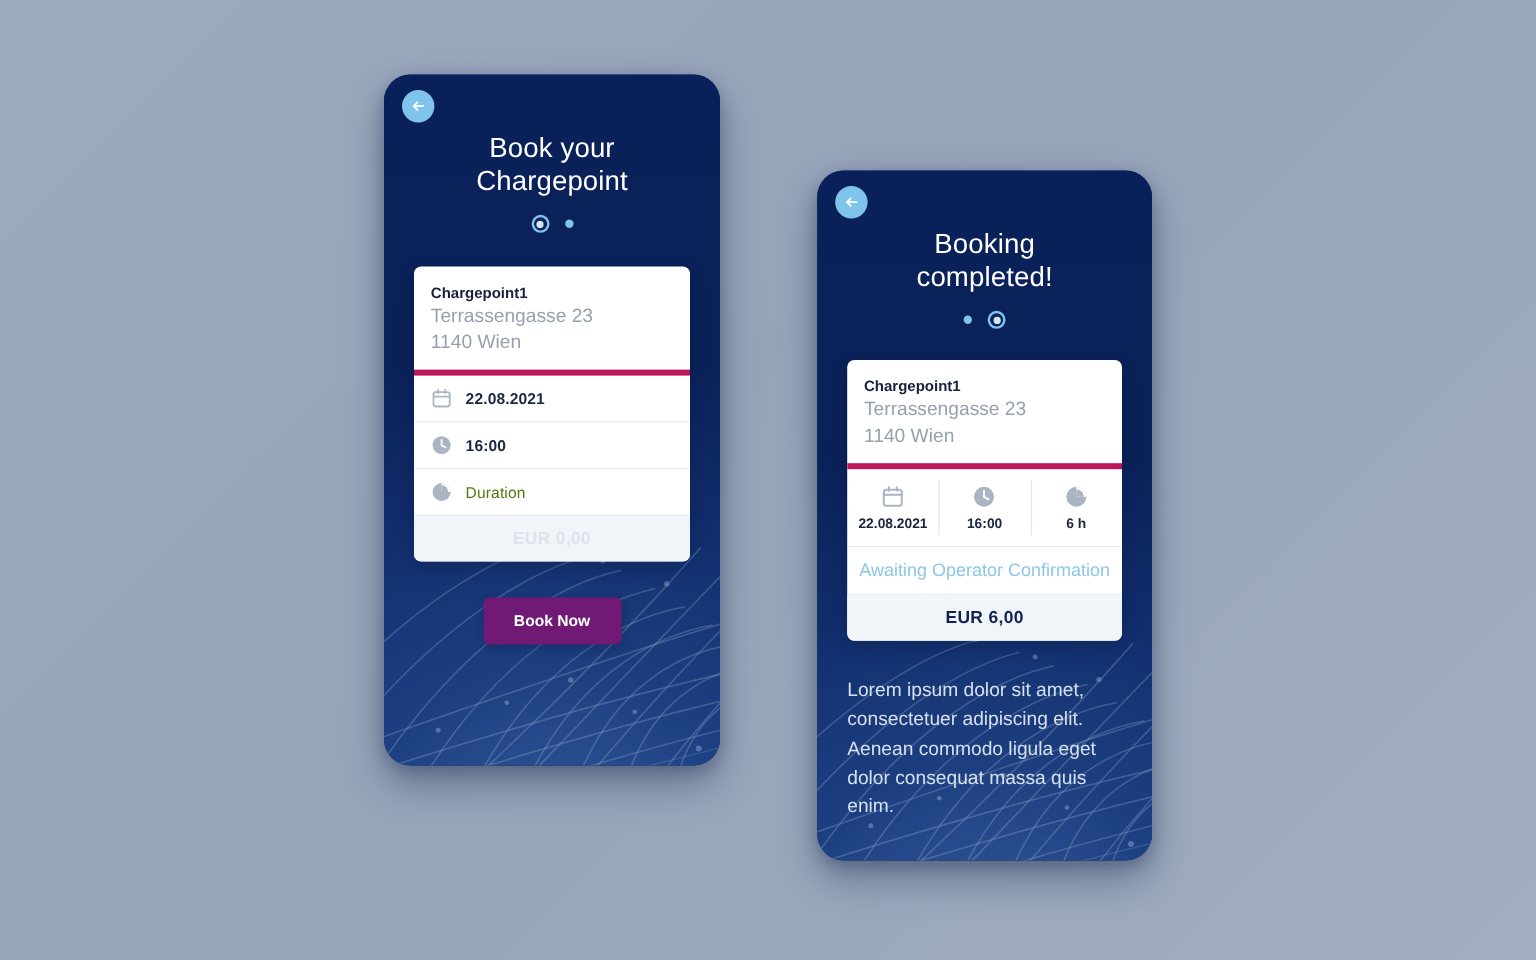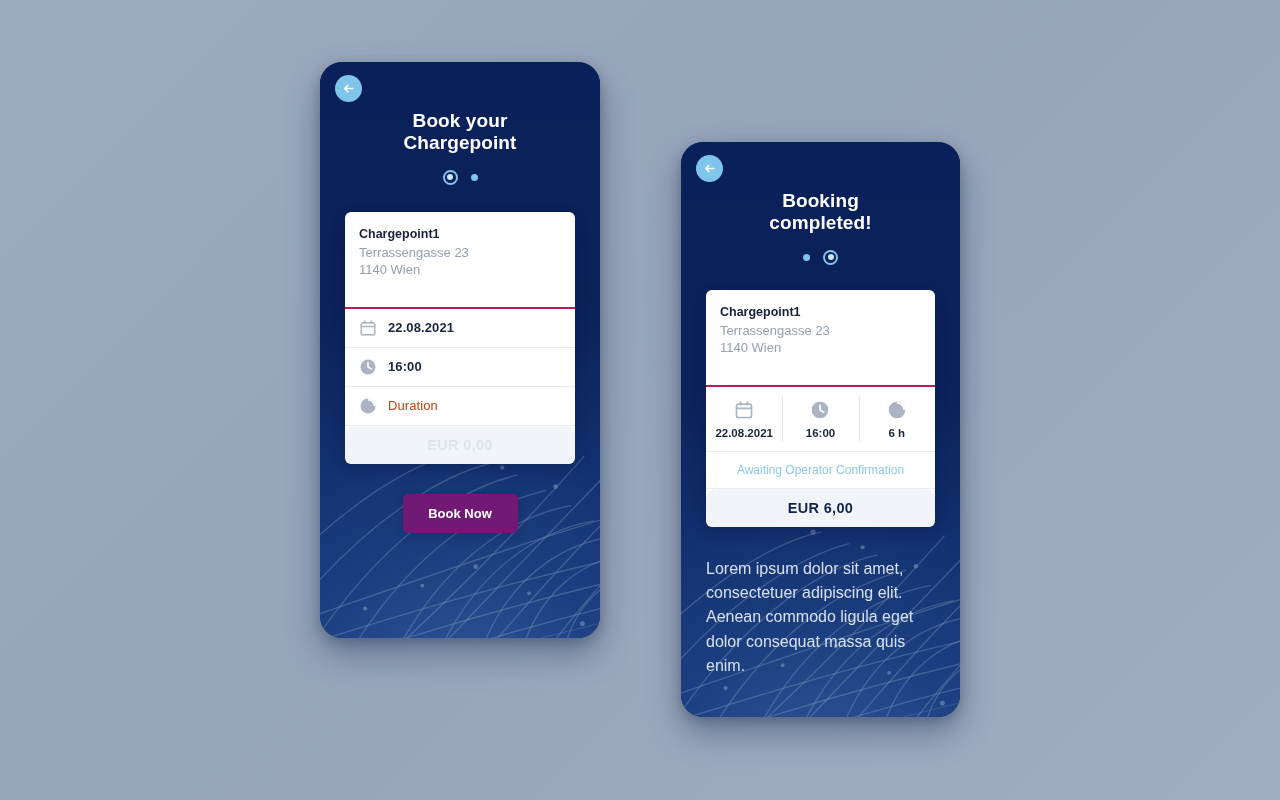--- a/index.html
+++ b/index.html
@@ -66,22 +66,22 @@
     cursor: pointer;
     z-index: 5;
   }
   .back-btn svg { width: 15px; height: 15px; display: block; }
 
   .screen-title {
     position: relative;
     z-index: 3;
     text-align: center;
     color: #ffffff;
-    font-size: 19px;
-    font-weight: bold;
+    font-size: 23px;
+    font-weight: normal;
     line-height: 1.17;
     letter-spacing: 0.1px;
   }
   #phone-booking .screen-title { padding-top: 48px; }
   #phone-confirm .screen-title { padding-top: 48px; }
 
   .dots {
     position: relative;
     z-index: 3;
     display: flex;
@@ -121,31 +121,31 @@
     z-index: 3;
     background: #ffffff;
     border-radius: 6px;
     overflow: hidden;
     box-shadow: 0 5px 14px rgba(6, 20, 55, 0.30);
   }
   #phone-booking .card { margin: 27px 25px 0 25px; }
   #phone-confirm .card { margin: 25px 25px 0 25px; }
 
   .cp-head {
-    padding: 13px 14px 28px 14px;
-    border-bottom: 2px solid #be185d;
+    padding: 13px 14px 12px 14px;
+    border-bottom: 5px solid #be185d;
   }
   .cp-name {
     font-size: 12.5px;
     font-weight: bold;
     color: #17213a;
     line-height: 1.45;
   }
   .cp-addr {
-    font-size: 13px;
+    font-size: 16px;
     color: #96a0ae;
     line-height: 1.35;
   }
 
   
   .frow {
     display: flex;
     align-items: center;
     gap: 11px;
     padding: 10px 14px;
@@ -154,30 +154,29 @@
     cursor: pointer;
   }
   .frow .ficon { width: 18px; height: 18px; flex: 0 0 18px; }
   .frow .ficon svg { width: 18px; height: 18px; display: block; }
   .fval {
     font-size: 13px;
     font-weight: bold;
     color: #1b2540;
     letter-spacing: 0.1px;
   }
-  .fval.placeholder { color: #c2410c; font-weight: normal; }
+  .fval.placeholder { color: #4d7c0f; font-weight: normal; }
 
   .total-row {
     background: #f1f4f9;
     text-align: center;
     padding: 11px 10px;
     font-size: 14.5px;
     font-weight: bold;
     letter-spacing: 0.3px;
-    border-radius: 10px;
   }
   .total-row.empty { color: #dde3ec; }
   .total-row.filled { color: #10244f; }
 
   
   .summary {
     display: flex;
     border-bottom: 1px solid #e8ecf2;
   }
   .sum-cell {
@@ -197,21 +196,21 @@
   .sum-cell .sicon svg { width: 20px; height: 20px; display: inline-block; }
   .sum-val {
     font-size: 11.5px;
     font-weight: bold;
     color: #1b2540;
   }
 
   .status-row {
     text-align: center;
     padding: 11px 8px;
-    font-size: 12px;
+    font-size: 15px;
     color: #8cc7e8;
     border-bottom: 1px solid #e8ecf2;
   }
 
   
   .primary-btn {
     position: relative;
     z-index: 3;
     display: block;
     margin: 30px auto 0 auto;

